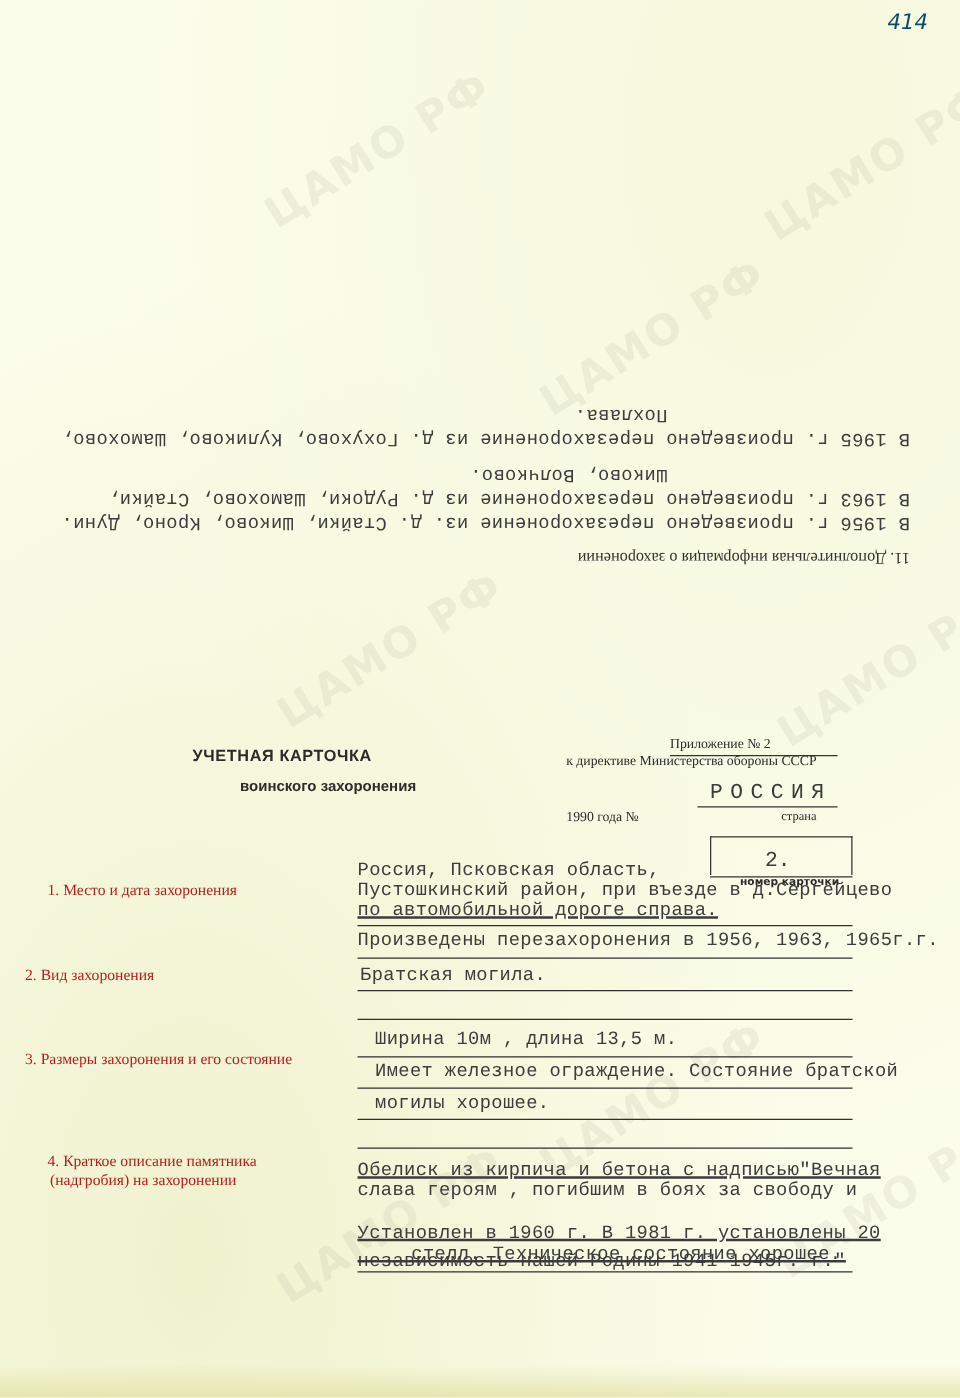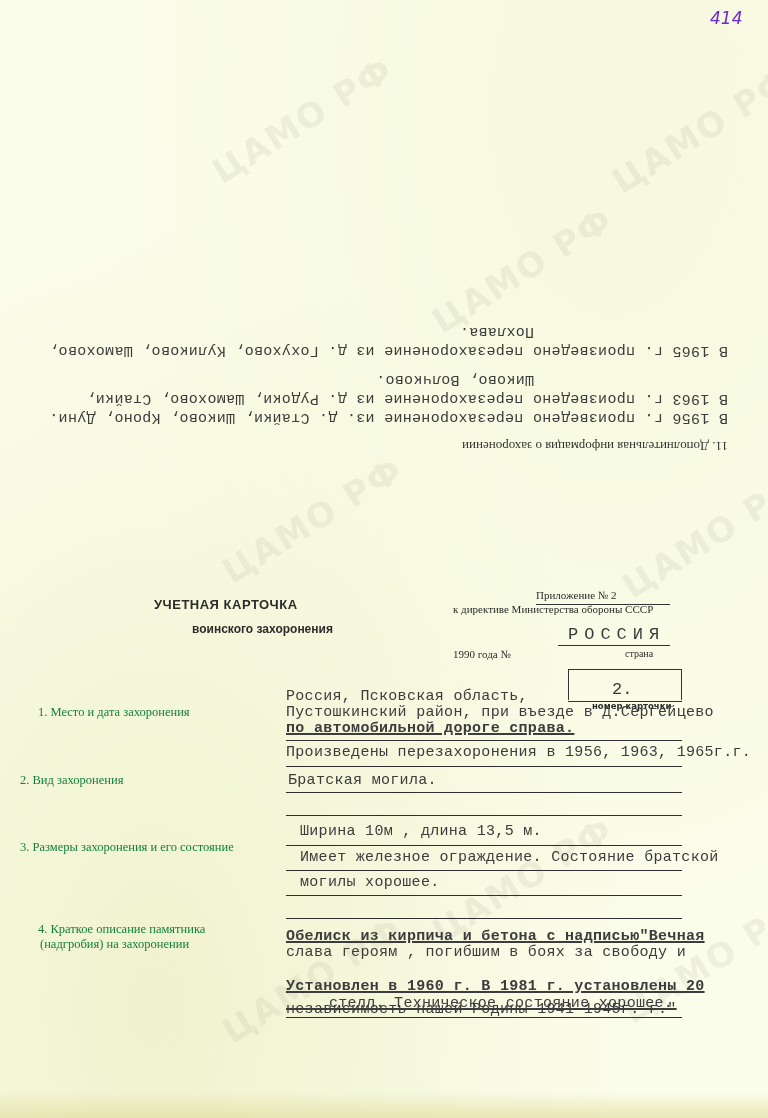--- a/index.html
+++ b/index.html
@@ -16,21 +16,21 @@
       radial-gradient(ellipse at 80% 10%, rgba(240,244,205,0.5), transparent 60%);
     pointer-events: none;
   }
   .bottom-edge {
     position: absolute; left: 0; right: 0; bottom: 0; height: 26px;
     background: linear-gradient(to bottom, rgba(238,236,180,0), rgba(225,222,160,0.7));
   }
   .page-number {
     position: absolute; left: 710px; top: 8px;
     font-family: "DejaVu Sans", sans-serif; font-style: italic;
-    font-size: 17px; color: #6d28d9;
+    font-size: 17px; color: #0c4a6e;
   }
   .watermark {
     position: absolute; font-family: "DejaVu Sans", sans-serif; font-weight: bold;
     font-size: 34px; color: rgba(190,190,170,0.22); letter-spacing: 2px;
     transform: rotate(-32deg); white-space: nowrap; pointer-events: none;
   }
   
   .flipped {
     position: absolute; left: 0; top: 318px; width: 768px; height: 150px;
     transform: rotate(180deg);
@@ -55,24 +55,24 @@
   .directive1 { position: absolute; left: 453px; top: 603px; font-size: 11px; }
   .directive2 { position: absolute; left: 453px; top: 648px; font-size: 11px; }
   .country { position: absolute; left: 568px; top: 625px; font-family: "Liberation Mono", monospace; font-size: 17px; letter-spacing: 6px; color: #3a3a3a; }
   .country-rule { position: absolute; left: 558px; top: 645px; width: 112px; border-top: 1.5px solid #333; }
   .country-caption { position: absolute; left: 625px; top: 648px; font-size: 10px; }
   .card-box { position: absolute; left: 568px; top: 669px; width: 112px; height: 30px; border-top: 1.5px solid #333; border-left: 1.5px solid #333; border-right: 1.5px solid #333; }
   .card-num { position: absolute; left: 612px; top: 680px; font-family: "Liberation Mono", monospace; font-size: 17px; color: #3a3a3a; }
   .card-num-rule { position: absolute; left: 568px; top: 701px; width: 114px; border-top: 1.5px solid #333; }
   .card-num-caption { position: absolute; left: 592px; top: 701px; font-family: "DejaVu Sans", sans-serif; font-size: 8.5px; font-weight: bold; }
 
-  .label { position: absolute; font-size: 12.5px; color: #15803d; }
+  .label { position: absolute; font-size: 12.5px; color: #b91c1c; }
   .value { position: absolute; white-space: nowrap; line-height: 16px; }
   .rule { position: absolute; border-top: 1.5px solid #2f2f2f; }
-  .ul { text-decoration: underline; text-decoration-thickness: 1.5px; font-weight: bold; }
+  .ul { text-decoration: underline; text-decoration-thickness: 1.5px; }
   .strike { text-decoration: line-through; text-decoration-thickness: 1.5px; margin-top: 41px; }
 </style>
 </head>
 <body>
 
 <div class="paper-tone"></div>
 
 <div class="watermark" style="left:200px;top:100px;">ЦАМО РФ</div>
 <div class="watermark" style="left:600px;top:110px;">ЦАМО РФ</div>
 <div class="watermark" style="left:420px;top:250px;">ЦАМО РФ</div>

